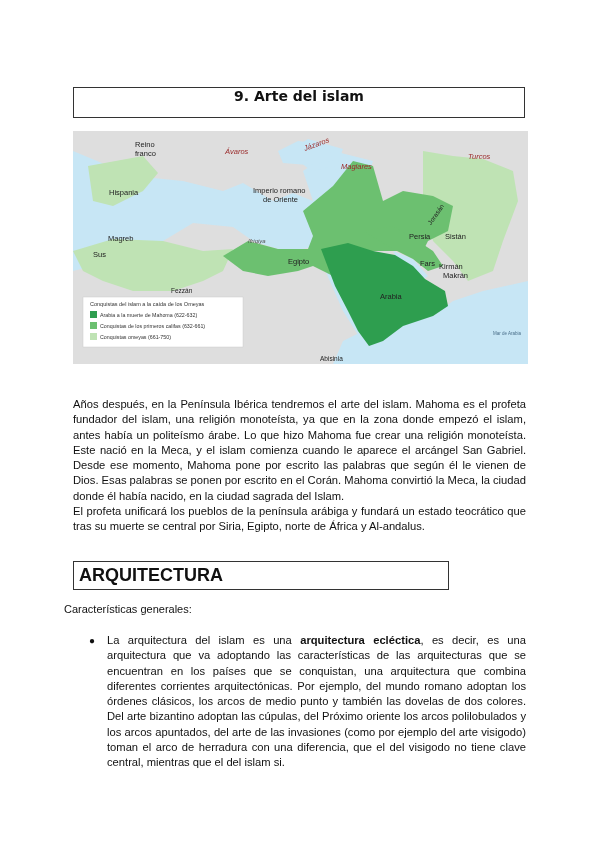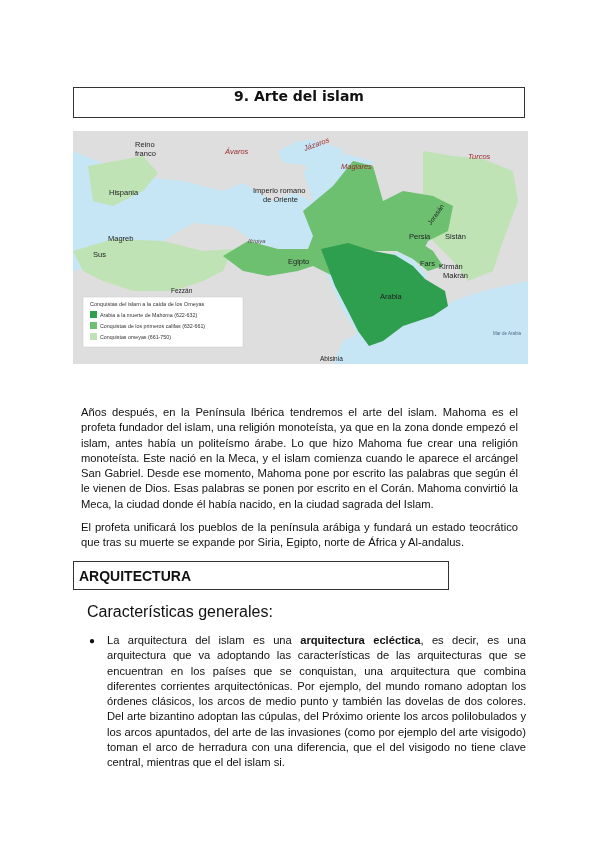--- a/index.html
+++ b/index.html
@@ -6,26 +6,26 @@
   body { width:600px; height:848px; position:relative; overflow:hidden;
          font-family:"Liberation Sans", sans-serif; color:#111; }
   .title-box { position:absolute; left:73px; top:87px; width:452px; height:31px;
                border:1.5px solid #333; box-sizing:border-box;
                display:flex; align-items:flex-start; justify-content:center;
                font-family:"DejaVu Sans", sans-serif; font-weight:bold; font-size:14px; }
   .map { position:absolute; left:73px; top:131px; width:455px; height:270px; overflow:hidden; }
   .map svg { display:block; }
   .body-text { position:absolute; left:73px; top:397px; width:453px;
                font-size:11.2px; line-height:15.3px; text-align:justify; }
-  .body-text p { margin:8px; }
+  .body-text p { margin:0; }
   .section-box { position:absolute; left:73px; top:561px; width:376px; height:29px;
                  border:1.5px solid #333; box-sizing:border-box;
                  display:flex; align-items:center; padding-left:5px;
-                 font-weight:bold; font-size:14px; }
-  .subhead { position:absolute; left:87px; top:603px; font-size:16px; }
+                 font-weight:bold; font-size:18px; }
+  .subhead { position:absolute; left:64px; top:603px; font-size:11px; }
   .bullet-list { position:absolute; left:89px; top:633px; width:437px; margin:0; padding:0; list-style:none; }
   .bullet-item { position:relative; padding-left:18px; font-size:11.2px; line-height:15.3px; text-align:justify; }
   .bullet-dot { position:absolute; left:0; top:0; font-size:10px; }
 </style>
 </head>
 <body>
 
 <div class="title-box">
   <span>9. Arte del islam</span>
 </div>
@@ -94,21 +94,21 @@
       <rect x="17" y="191" width="7" height="7" fill="#6cc070"></rect>
       <text x="27" y="197" font-family="Liberation Sans, sans-serif" font-size="5.3" fill="#333">Conquistas de los primeros califas (632-661)</text>
       <rect x="17" y="202" width="7" height="7" fill="#bfe3b4"></rect>
       <text x="27" y="208" font-family="Liberation Sans, sans-serif" font-size="5.3" fill="#333">Conquistas omeyas (661-750)</text>
     </g>
   </svg>
 </div>
 
 <div class="body-text">
   <p>Años después, en la Península Ibérica tendremos el arte del islam. Mahoma es el profeta fundador del islam, una religión monoteísta, ya que en la zona donde empezó el islam, antes había un politeísmo árabe. Lo que hizo Mahoma fue crear una religión monoteísta. Este nació en la Meca, y el islam comienza cuando le aparece el arcángel San Gabriel. Desde ese momento, Mahoma pone por escrito las palabras que según él le vienen de Dios. Esas palabras se ponen por escrito en el Corán. Mahoma convirtió la Meca, la ciudad donde él había nacido, en la ciudad sagrada del Islam.</p>
-  <p>El profeta unificará los pueblos de la península arábiga y fundará un estado teocrático que tras su muerte se expande por Siria, Egipto, norte de África y Al-andalus.</p>
+  <p>El profeta unificará los pueblos de la península arábiga y fundará un estado teocrático que tras su muerte se central por Siria, Egipto, norte de África y Al-andalus.</p>
 </div>
 
 <div class="section-box">
   <span>ARQUITECTURA</span>
 </div>
 
 <div class="subhead">Características generales:</div>
 
 <ul class="bullet-list">
   <li class="bullet-item">

